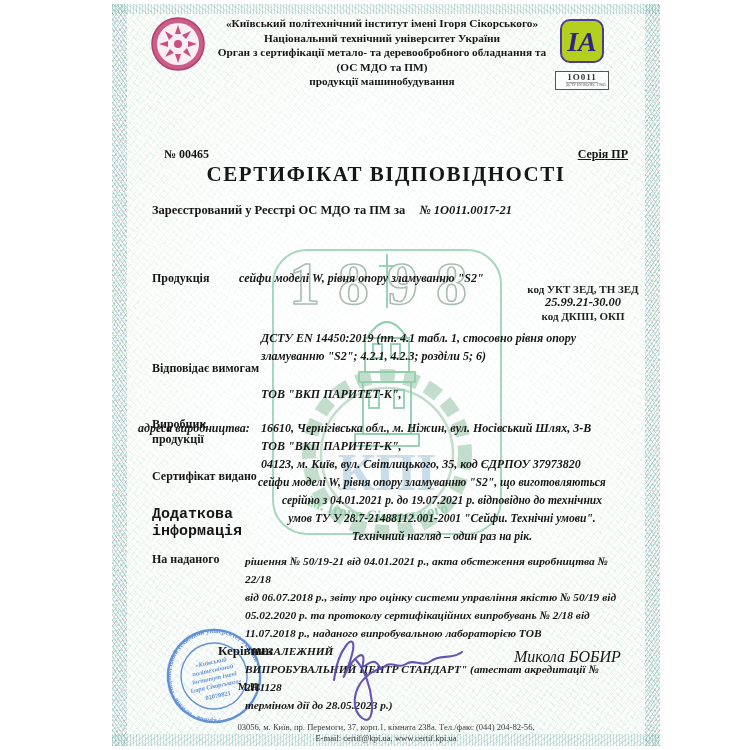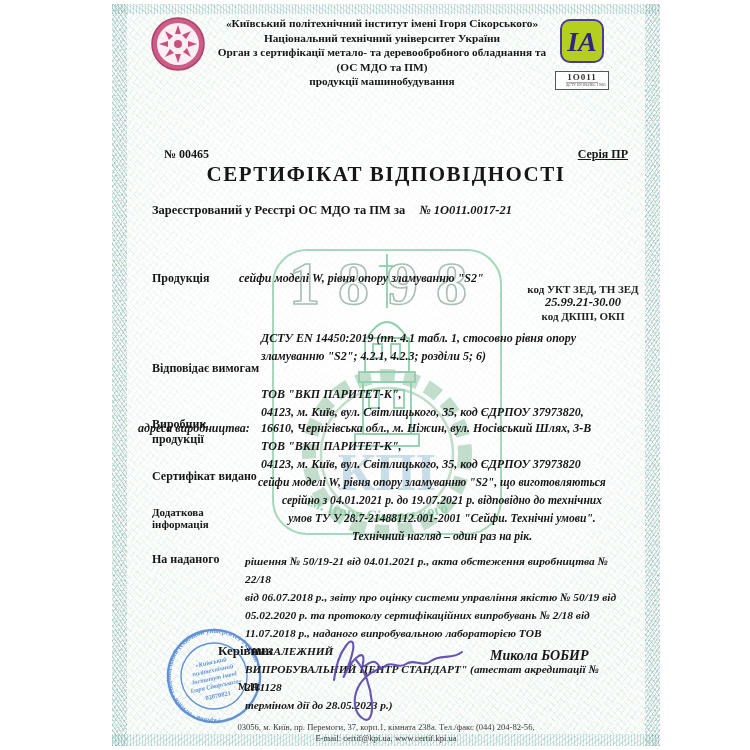--- a/index.html
+++ b/index.html
@@ -40,21 +40,21 @@
   .lw108{width:109px;flex:none;margin-top:32px;}
   .vlines div{line-height:18px;}
   .codes{right:6px;width:142px;text-align:center;}
   .codes .small{font-size:11px;font-weight:bold;color:#222;font-family:Liberation Serif, serif;}
   .codes .big{font-size:12.5px;font-weight:bold;font-style:italic;}
   .naau{left:442px;top:14px;width:56px;text-align:center;}
   .naau-codebox{margin:3px auto 0;width:52px;border:1px solid #555;background:rgba(255,255,255,.6);}
   .naau-code{font-size:9px;font-weight:bold;letter-spacing:1px;color:#333;}
   .naau-std{font-size:6px;transform:scale(.62);transform-origin:center top;white-space:nowrap;color:#444;border-top:1px solid #777;}
   .foot{left:0;bottom:3px;width:548px;text-align:center;font-size:8.6px;line-height:10.5px;color:#3a3a3a;}
-  .sig-name{font-weight:bold;font-style:italic;font-size:14px;}
+  .sig-name{font-weight:normal;font-style:italic;font-size:16px;margin-left:24px;}
   .kerivnyk{font-weight:bold;font-size:13px;}
   .mp{font-weight:bold;font-size:10px;}
   .add-c{text-align:center;}
 </style>
 </head>
 <body>
 
 <div class="sheet">
   <div class="edge edge-l"></div>
   <div class="edge edge-r"></div>
@@ -150,38 +150,37 @@
     <span class="value vlines">
       <div>ДСТУ EN 14450:2019 (пп. 4.1 табл. 1, стосовно рівня опору</div>
       <div>зламуванню "S2"; 4.2.1, 4.2.3; розділи 5; 6)</div>
     </span>
   </div>
 
   <div class="z row" style="top:381px;">
     <span class="label lw108">Виробник продукції</span>
     <span class="value vlines">
       <div>ТОВ "ВКП ПАРИТЕТ-К",</div>
-      <div>04123, м. Київ, вул. Світлицького, 35, код ЄДРПОУ 37973820,</div>
     </span>
   </div>
   <div class="z row" style="top:417px;left:26px;">
     <span class="value" style="width:123px;flex:none;">адреса виробництва:</span>
     <span class="value">16610, Чернігівська обл., м. Ніжин, вул. Носівський Шлях, 3-В</span>
   </div>
 
   <div class="z row" style="top:433px;">
     <span class="label lw108">Сертифікат видано</span>
     <span class="value vlines">
       <div>ТОВ "ВКП ПАРИТЕТ-К",</div>
       <div>04123, м. Київ, вул. Світлицького, 35, код ЄДРПОУ 37973820</div>
     </span>
   </div>
 
   <div class="z row" style="top:470px;">
-    <span class="label lw108" style="width:106px;font-size:11px;">Додаткова інформація</span>
+    <span class="label lw108" style="width:106px;font-size:15px;font-family:Liberation Mono, monospace;">Додаткова інформація</span>
     <span class="value vlines" style="width:368px;font-size:11.6px;">
       <div>сейфи моделі W, рівня опору зламуванню "S2", що виготовляються</div>
       <div class="add-c">серійно з 04.01.2021 р. до 19.07.2021 р. відповідно до технічних</div>
       <div class="add-c">умов ТУ У 28.7-21488112.001-2001 "Сейфи. Технічні умови".</div>
       <div class="add-c">Технічний нагляд – один раз на рік.</div>
     </span>
   </div>
 
   <div class="z row" style="top:548px;">
     <span class="label" style="width:93px;flex:none;">На наданого</span>

